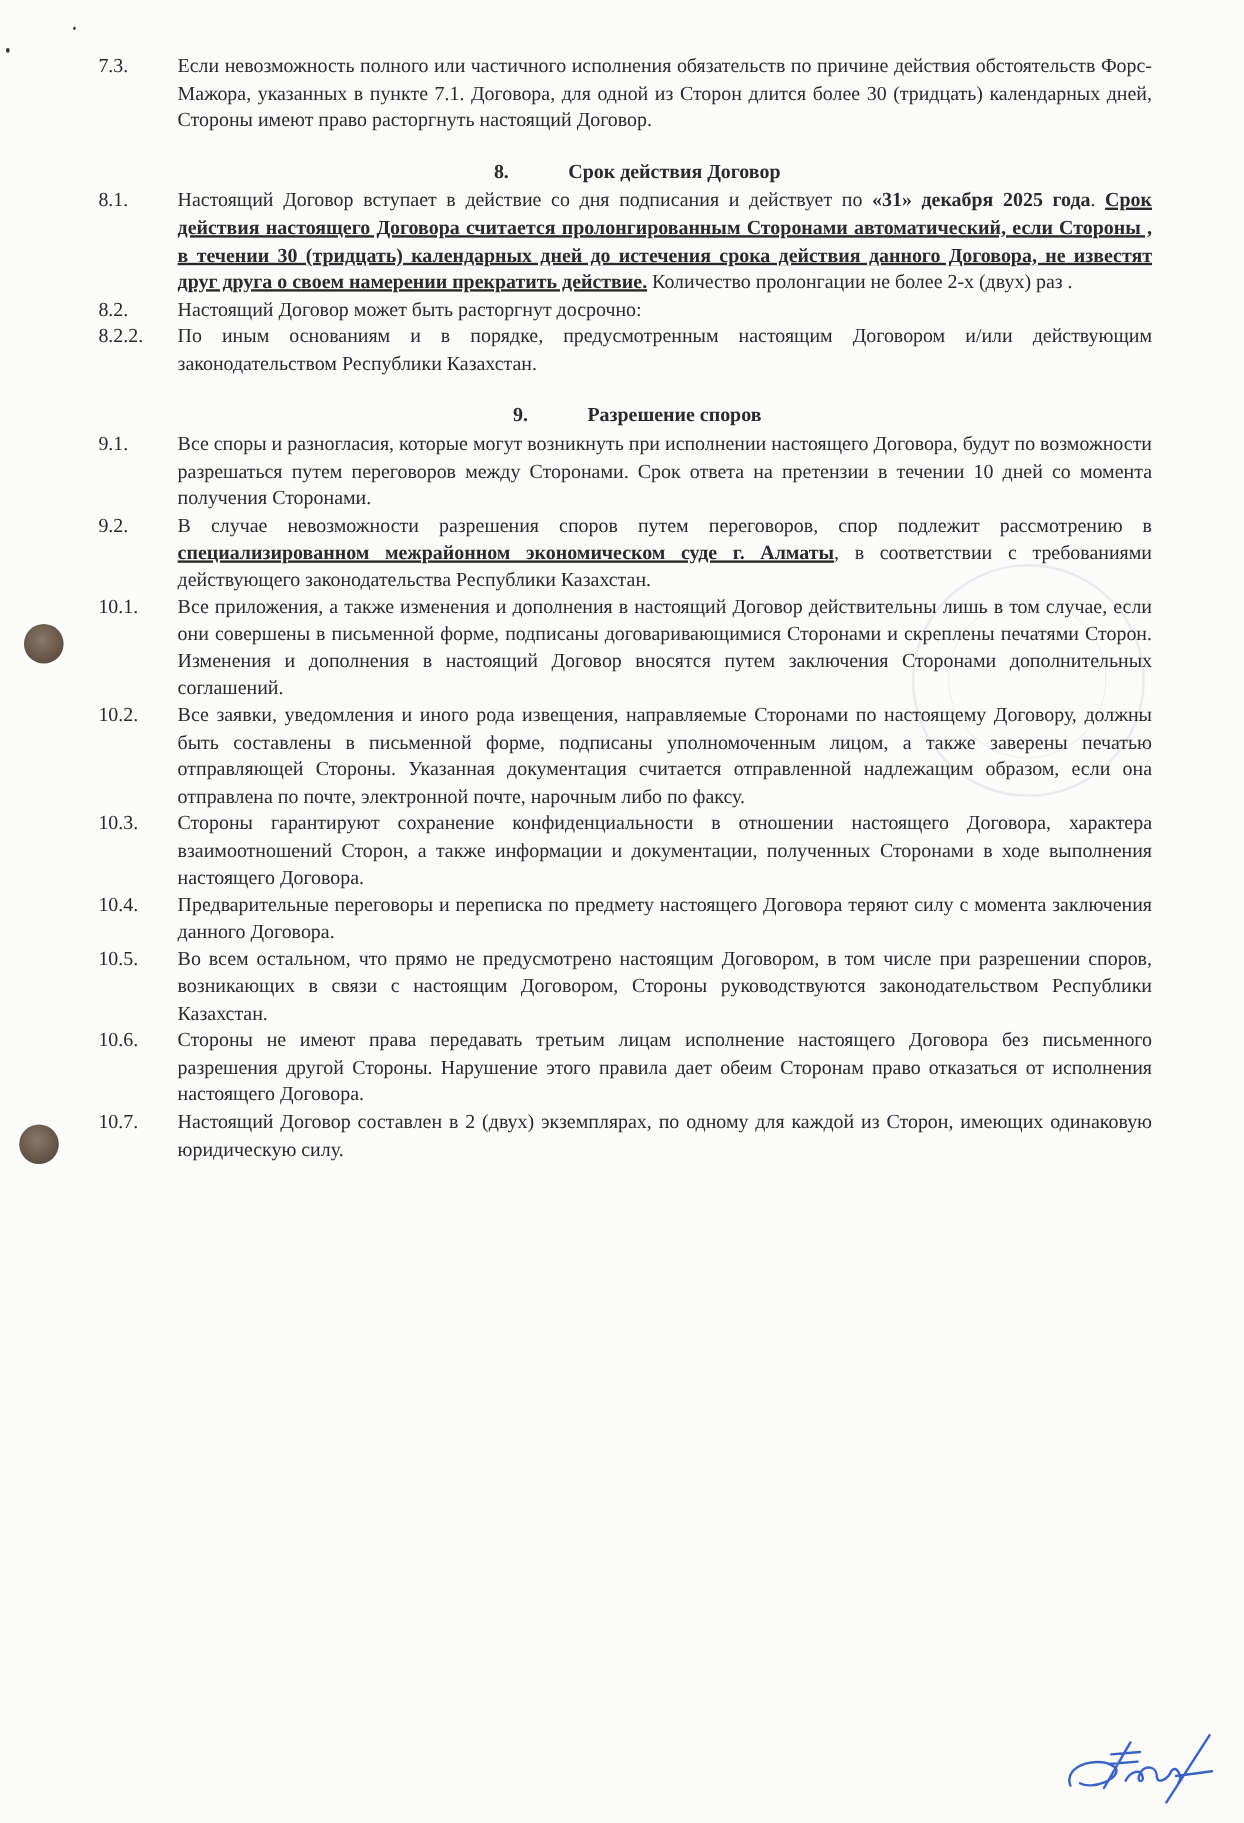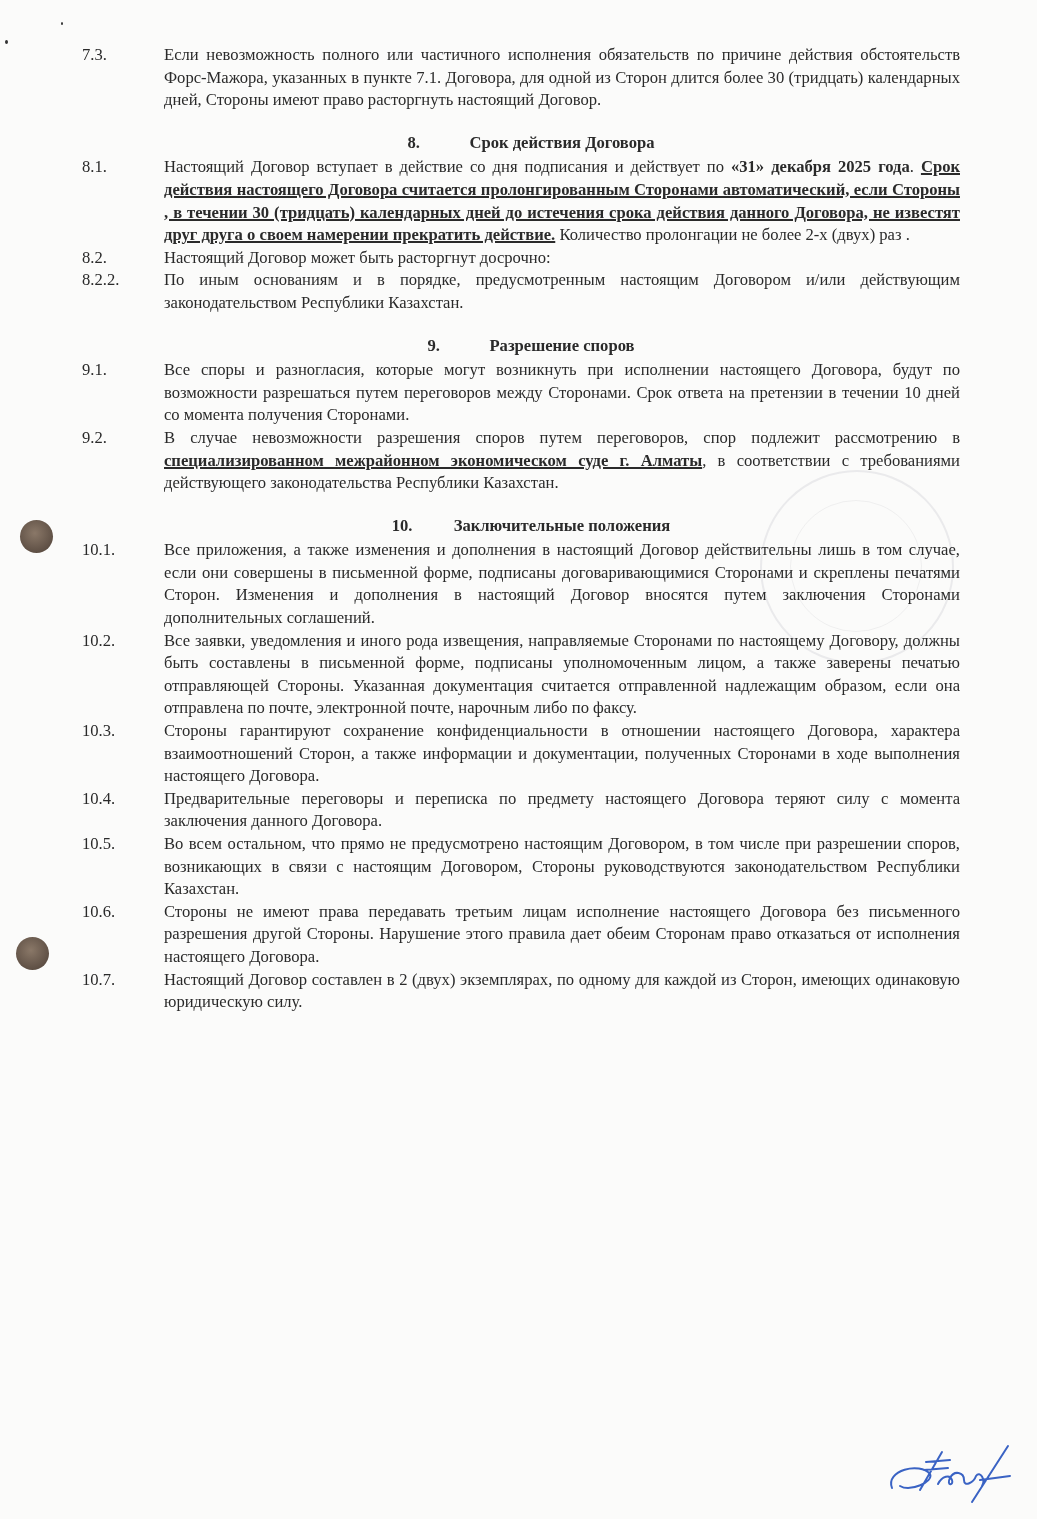--- a/index.html
+++ b/index.html
@@ -10,21 +10,21 @@
     font-family: "Liberation Serif", "DejaVu Serif", serif;
     color: #2a2a2a;
   }
   .page { position: absolute; left: 0; top: 0; width: 1037px; height: 1519px; }
   .content {
     position: absolute; left: 82px; top: 44px; width: 878px;
     font-size: 16.6px; line-height: 22.6px;
   }
   .clause { display: flex; }
   .num { width: 66px; flex: 0 0 66px; }
-  .text { flex: 1; text-align: justify; margin-left: 16px; }
+  .text { flex: 1; text-align: justify; }
   .heading {
     font-weight: bold; text-align: center;
     margin: 20px 0 2px 0; padding-left: 20px;
   }
   .heading .hnum { display: inline-block; width: 62px; text-align: left; }
   .bold { font-weight: bold; }
   .bi-u { font-weight: bold; text-decoration: underline; text-decoration-thickness: 1.5px; }
   .hole {
     position: absolute; width: 33px; height: 33px; border-radius: 50%;
     background: radial-gradient(circle at 45% 40%, #8a7868, #5f5045 70%, #4a3d33);
@@ -51,21 +51,21 @@
   <div class="stamp-inner"></div>
 
   <div class="hole" style="left:20px;top:520px;"></div>
   <div class="hole" style="left:16px;top:937px;"></div>
 
   <div class="content" id="content">
       <div class="clause">
         <div class="num">7.3.</div>
         <div class="text"><span>Если невозможность полного или частичного исполнения обязательств по причине действия обстоятельств Форс-Мажора, указанных в пункте 7.1. Договора, для одной из Сторон длится более 30 (тридцать) календарных дней, Стороны имеют право расторгнуть настоящий Договор.</span></div>
       </div>
-      <div class="heading"><span class="hnum">8.</span><span>Срок действия Договора</span></div>
+      <div class="heading"><span class="hnum">8.</span><span>Срок действия Договор</span></div>
       <div class="clause">
         <div class="num">8.1.</div>
         <div class="text"><span>Настоящий Договор вступает в действие со дня подписания и действует по </span><span class="bold">«31» декабря 2025 года</span><span>. </span><span class="bi-u">Срок действия настоящего Договора считается пролонгированным Сторонами автоматический, если Стороны , в течении 30 (тридцать) календарных дней до истечения срока действия данного Договора, не известят друг друга о своем намерении прекратить действие.</span><span> Количество пролонгации не более 2-х (двух) раз .</span></div>
       </div>
       <div class="clause">
         <div class="num">8.2.</div>
         <div class="text"><span>Настоящий Договор может быть расторгнут досрочно:</span></div>
       </div>
       <div class="clause">
         <div class="num">8.2.2.</div>
@@ -73,21 +73,20 @@
       </div>
       <div class="heading"><span class="hnum">9.</span><span>Разрешение споров</span></div>
       <div class="clause">
         <div class="num">9.1.</div>
         <div class="text"><span>Все споры и разногласия, которые могут возникнуть при исполнении настоящего Договора, будут по возможности разрешаться путем переговоров между Сторонами. Срок ответа на претензии в течении 10 дней со момента получения  Сторонами.</span></div>
       </div>
       <div class="clause">
         <div class="num">9.2.</div>
         <div class="text"><span>В случае невозможности разрешения споров путем переговоров, спор подлежит рассмотрению в </span><span class="bi-u">специализированном межрайонном экономическом суде г. Алматы</span><span>, в соответствии с требованиями действующего законодательства Республики Казахстан.</span></div>
       </div>
-      <div class="heading"><span class="hnum">10.</span><span>Заключительные положения</span></div>
       <div class="clause">
         <div class="num">10.1.</div>
         <div class="text"><span>Все приложения, а также изменения и дополнения в настоящий Договор действительны лишь в том случае, если они совершены в письменной форме, подписаны договаривающимися Сторонами и скреплены печатями Сторон. Изменения и дополнения в настоящий Договор вносятся путем заключения Сторонами дополнительных соглашений.</span></div>
       </div>
       <div class="clause">
         <div class="num">10.2.</div>
         <div class="text"><span>Все заявки, уведомления и иного рода извещения, направляемые Сторонами по настоящему Договору, должны быть составлены в письменной форме, подписаны уполномоченным лицом, а также заверены печатью отправляющей Стороны. Указанная документация считается отправленной надлежащим образом, если она отправлена по почте, электронной почте, нарочным либо по факсу.</span></div>
       </div>
       <div class="clause">
         <div class="num">10.3.</div>

